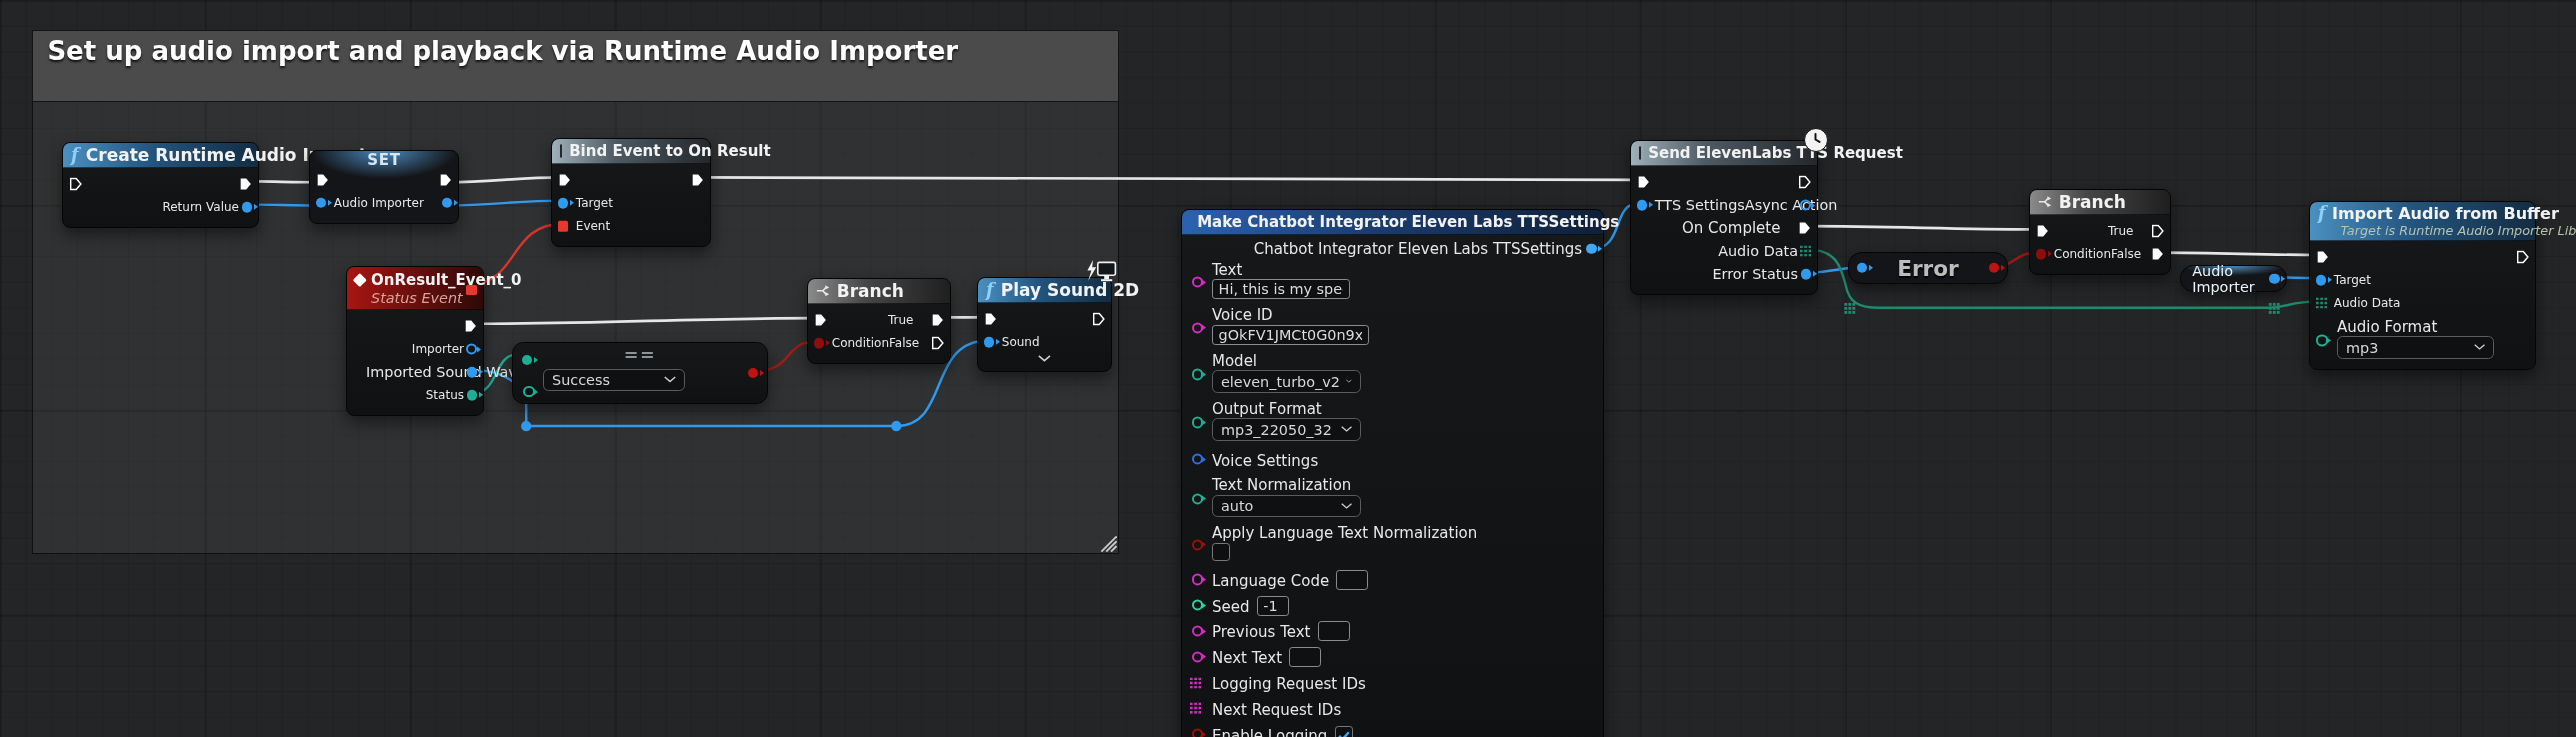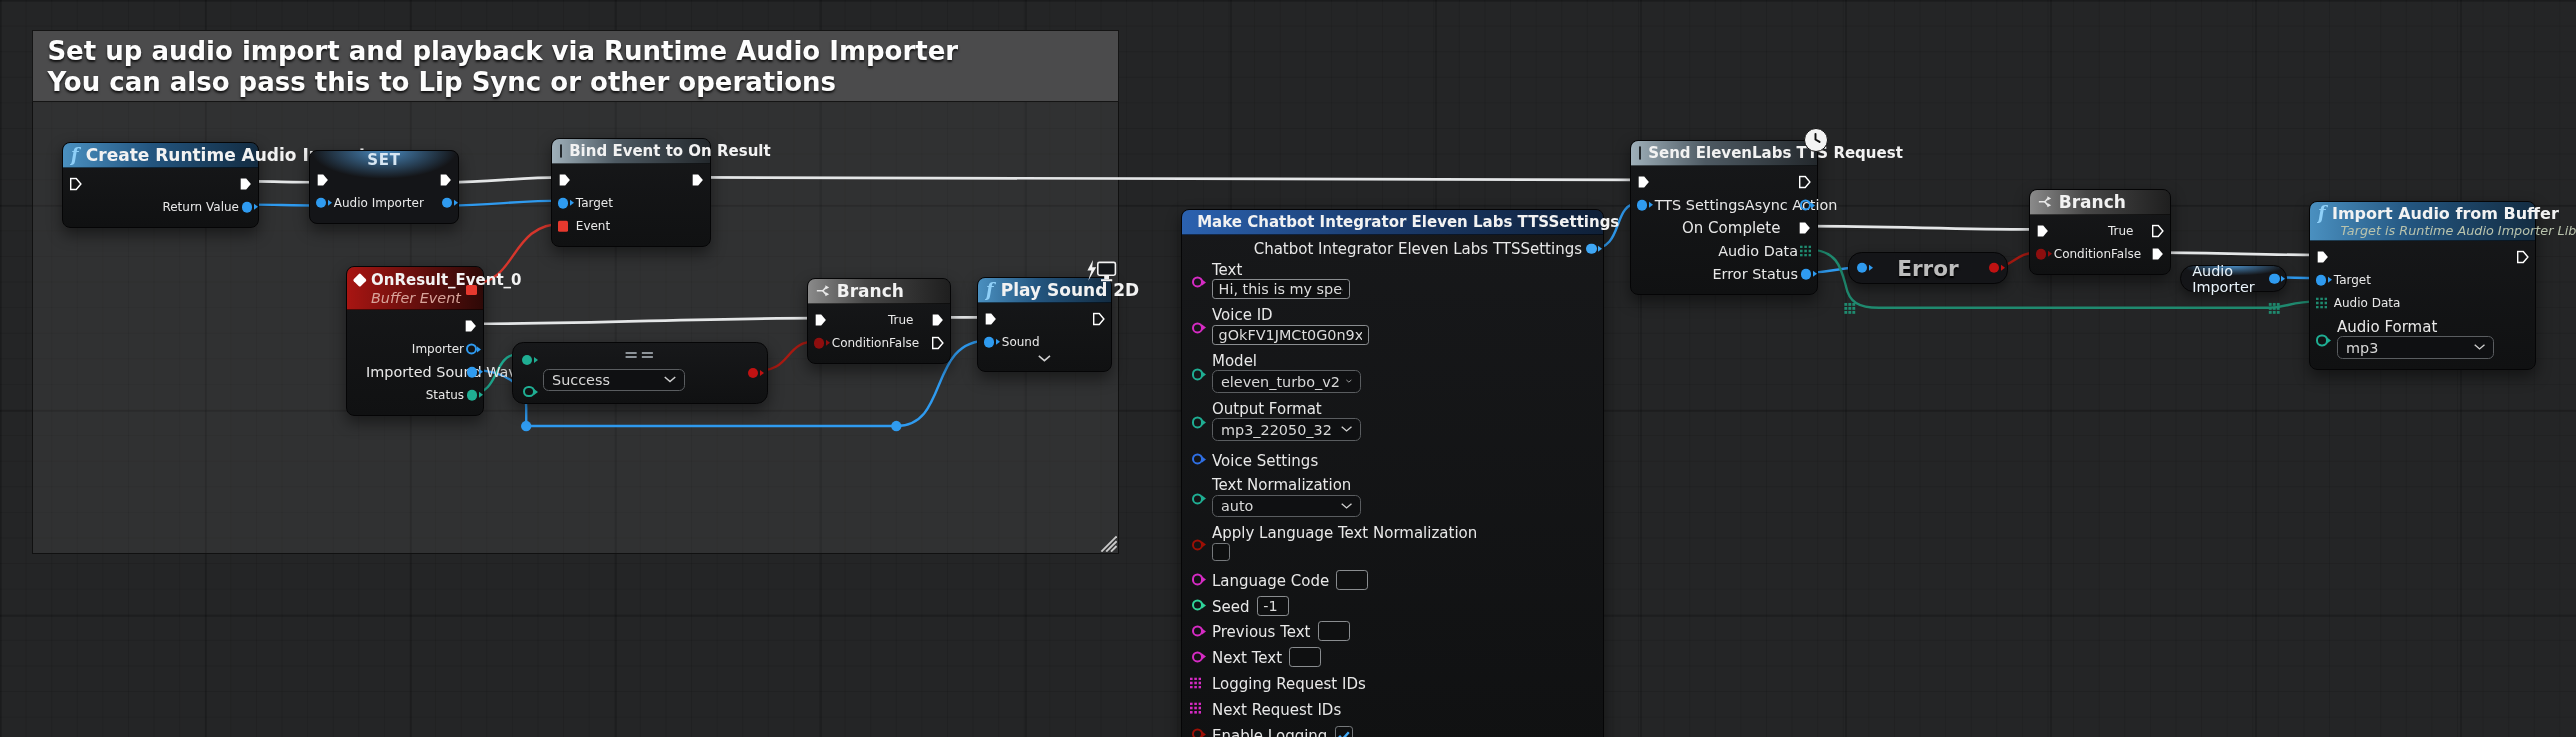--- a/index.html
+++ b/index.html
@@ -73,21 +73,20 @@
 </style>
 </head>
 <body>
 
 <div id="canvas">
 
   <div class="comment" style="left:32px;top:30px;width:1087px;height:524px">
     <div class="cbody"></div>
     <div class="chdr">
       <div>Set up audio import and playback via Runtime Audio Importer</div>
-      <div>You can also pass this to Lip Sync or other operations</div>
     </div>
     <svg class="chandle" width="22.4" height="22.4" viewBox="0 0 28 28">
       <g stroke="#c9c9c9" stroke-width="2.4">
         <line x1="8" y1="27" x2="27" y2="8"></line>
           <line x1="14" y1="27" x2="27" y2="14"></line>
           <line x1="20" y1="27" x2="27" y2="20"></line>
       </g>
     </svg>
   </div>
 
@@ -217,21 +216,21 @@
       </div>
     </div>
   </div>
 
   <div class="node" style="left:346px;top:266px;width:136px">
     <div class="hdr two h-event" style="position:relative;padding-right:24px">
       <div style="display:flex;align-items:center;gap:6.4px;line-height:19px">
         <span class="diam"></span>
         <span style="font-size:15px">OnResult_Event_0</span>
       </div>
-      <span class="sub" style="color:#d8a49a;margin-left:16px">Buffer Event</span>
+      <span class="sub" style="color:#d8a49a;margin-left:16px">Status Event</span>
       <span class="dpin" style="right:6.4px;top:17.6px;transform:none"></span>
     </div>
     <div class="rows">
       <div class="row">
         <svg class="epin pr" viewBox="0 0 16 16">
             <path class="ef" d="M2 1.5h6.5L14 8l-5.5 6.5H2z"></path>
           </svg>
       </div>
       <div class="row">
         <span class="lbl ra">Importer</span>

